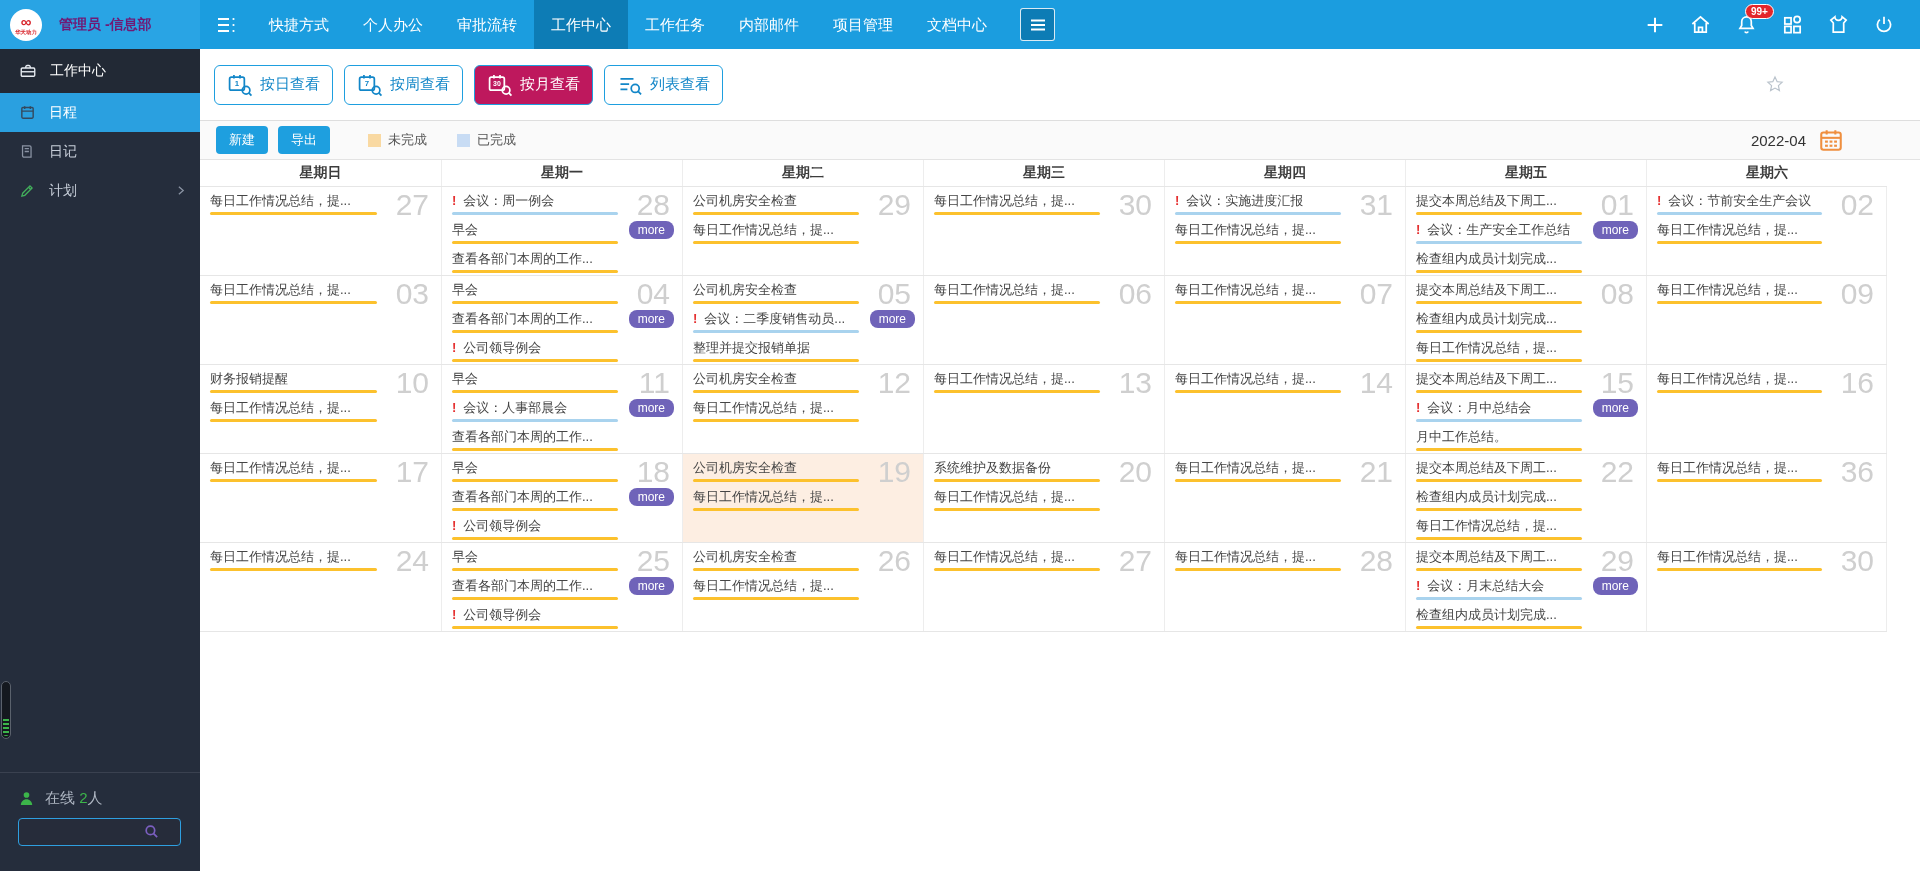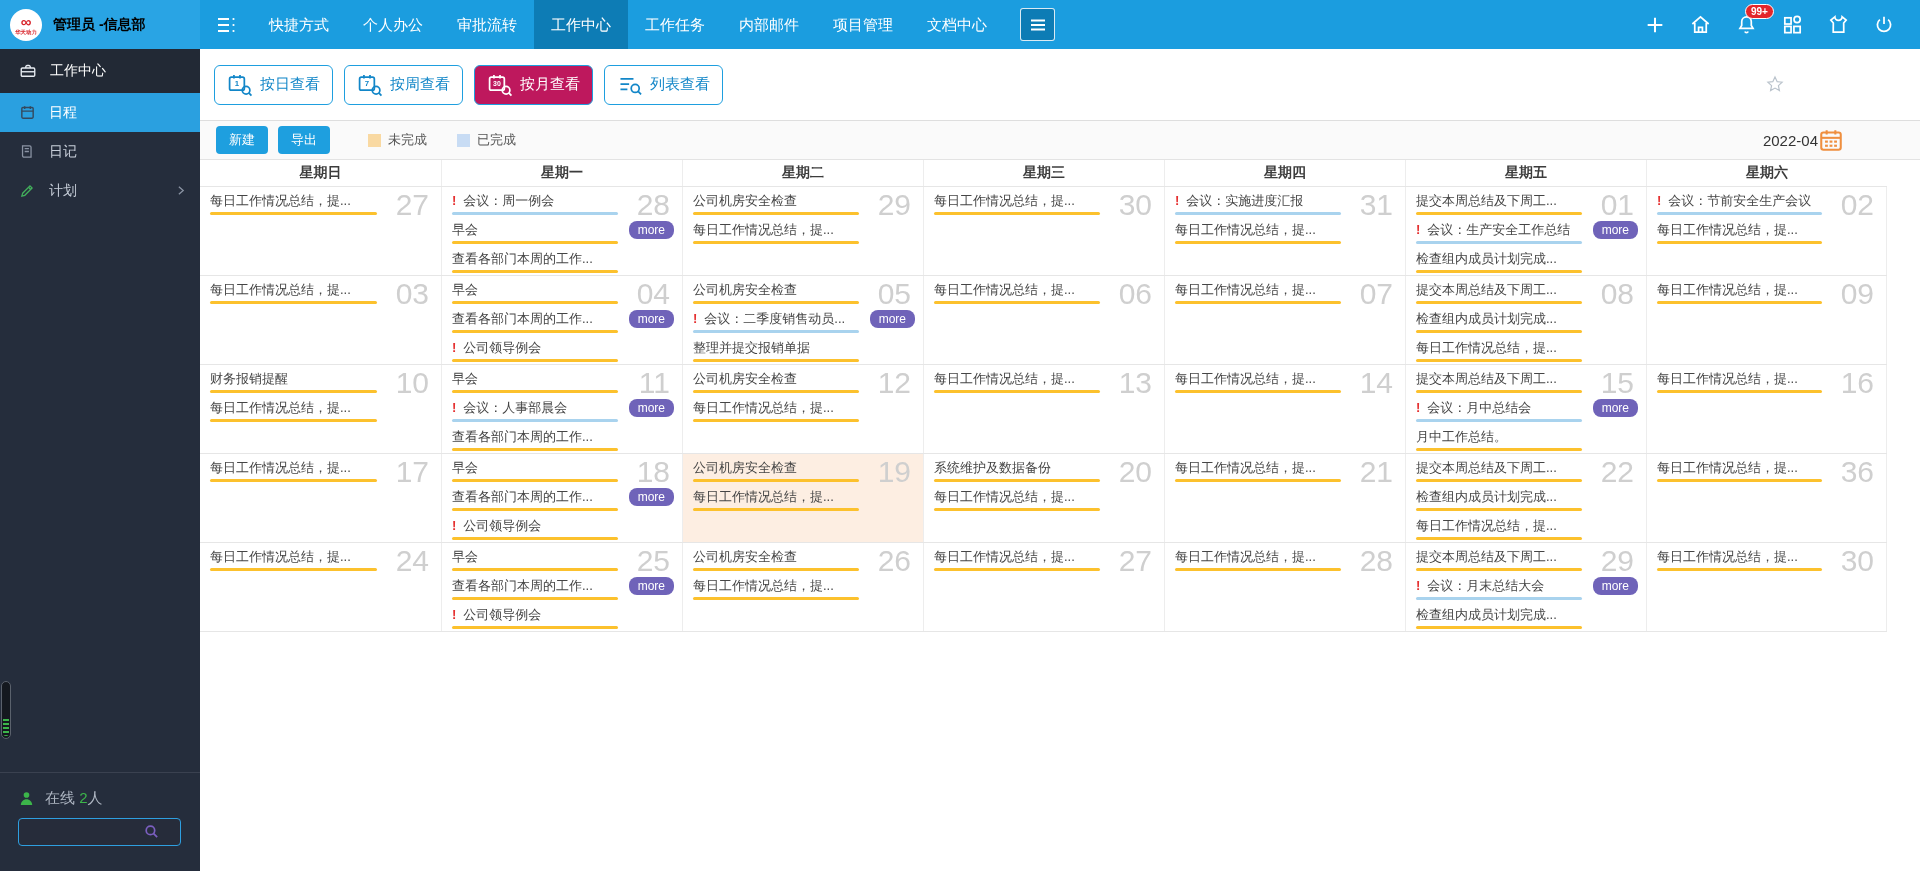--- a/index.html
+++ b/index.html
@@ -9,21 +9,21 @@
   
   .topbar { position:absolute; top:0; left:0; width:1920px; height:49px;
     background:#1b9ddf; display:flex; align-items:stretch; color:#fff; z-index:5; }
   .logo-area { width:200px; background:#29a4e4; display:flex; align-items:center;
     padding-left:10px; flex:0 0 200px; }
   .logo-badge { width:32px; height:32px; border-radius:50%; background:#fff;
     display:flex; flex-direction:column; align-items:center; justify-content:center;
     color:#d8232a; font-weight:bold; line-height:1; flex:0 0 32px; }
   .logo-badge .inf { font-size:15px; }
   .logo-badge .logo-sub { font-size:6px; transform:scale(.9); }
-  .user-label { margin-left:11px; font-size:14px; color:#000000; font-weight:bold; }
+  .user-label { margin-left:17px; font-size:14px; color:#701a75; font-weight:bold; }
   .menu-toggle { width:52px; display:flex; align-items:center; justify-content:center; cursor:pointer; }
   .nav { display:flex; align-items:stretch;text-align:center; }
   .nav-item { padding:0 17px; line-height:49px; font-size:15px; cursor:pointer; white-space:nowrap; }
   .nav-item.active { background:#0d7cb5; }
   .boxed-menu { align-self:center; margin-left:16px; width:35px; height:33px;
     border:1px solid rgba(255,255,255,.85); border-radius:3px; background:#0d7cb5;
     display:flex; align-items:center; justify-content:center; cursor:pointer; }
   .top-icons { margin-left:auto; display:flex; align-items:center; gap:23px; padding-right:25px; }
   .top-icon { position:relative; cursor:pointer; display:flex; align-items:center; }
   .bell-badge { position:absolute; top:-9px; left:10px; background:#e3262b; color:#fff;
@@ -59,21 +59,21 @@
   .tab.active { background:#be185d; color:#fff; border-color:#1e9fdf; }
   .star-fav { position:absolute; right:135px; top:25px; cursor:pointer; display:flex; }
 
   .toolbar-row { height:39px; background:#fafafa; border-bottom:1px solid #e3e3e3;
     display:flex; align-items:center; padding-left:16px; position:relative; }
   .btn { background:#1e9fdf; color:#fff; font-size:13px; padding:5px 13px; border:none;
     border-radius:4px; margin-right:10px; cursor:pointer; }
   .legend { display:flex; align-items:center; gap:30px; margin-left:28px; }
   .legend-item { display:flex; align-items:center; gap:7px; font-size:13px; color:#555; }
   .legend-swatch { width:13px; height:13px; display:inline-block; }
-  .month-block { position:absolute; right:76px; display:flex; align-items:center; 
+  .month-block { position:absolute; right:76px; display:flex; align-items:center; gap:12px;
     font-size:15px; color:#333; }
   .month-block .cal-ic { cursor:pointer; display:flex; }
 
   
   .calendar { width:1687px; }
   .cal-header-row { display:grid; grid-template-columns:repeat(7,1fr); height:27px;
     border-bottom:1px solid #e6e6e6; }
   .cal-header-cell { display:flex; align-items:center; justify-content:center;
     font-size:14px; font-weight:bold; color:#3c3c3c; border-left:1px solid #ededed; }
   .cal-header-cell:first-child { border-left:none; }

